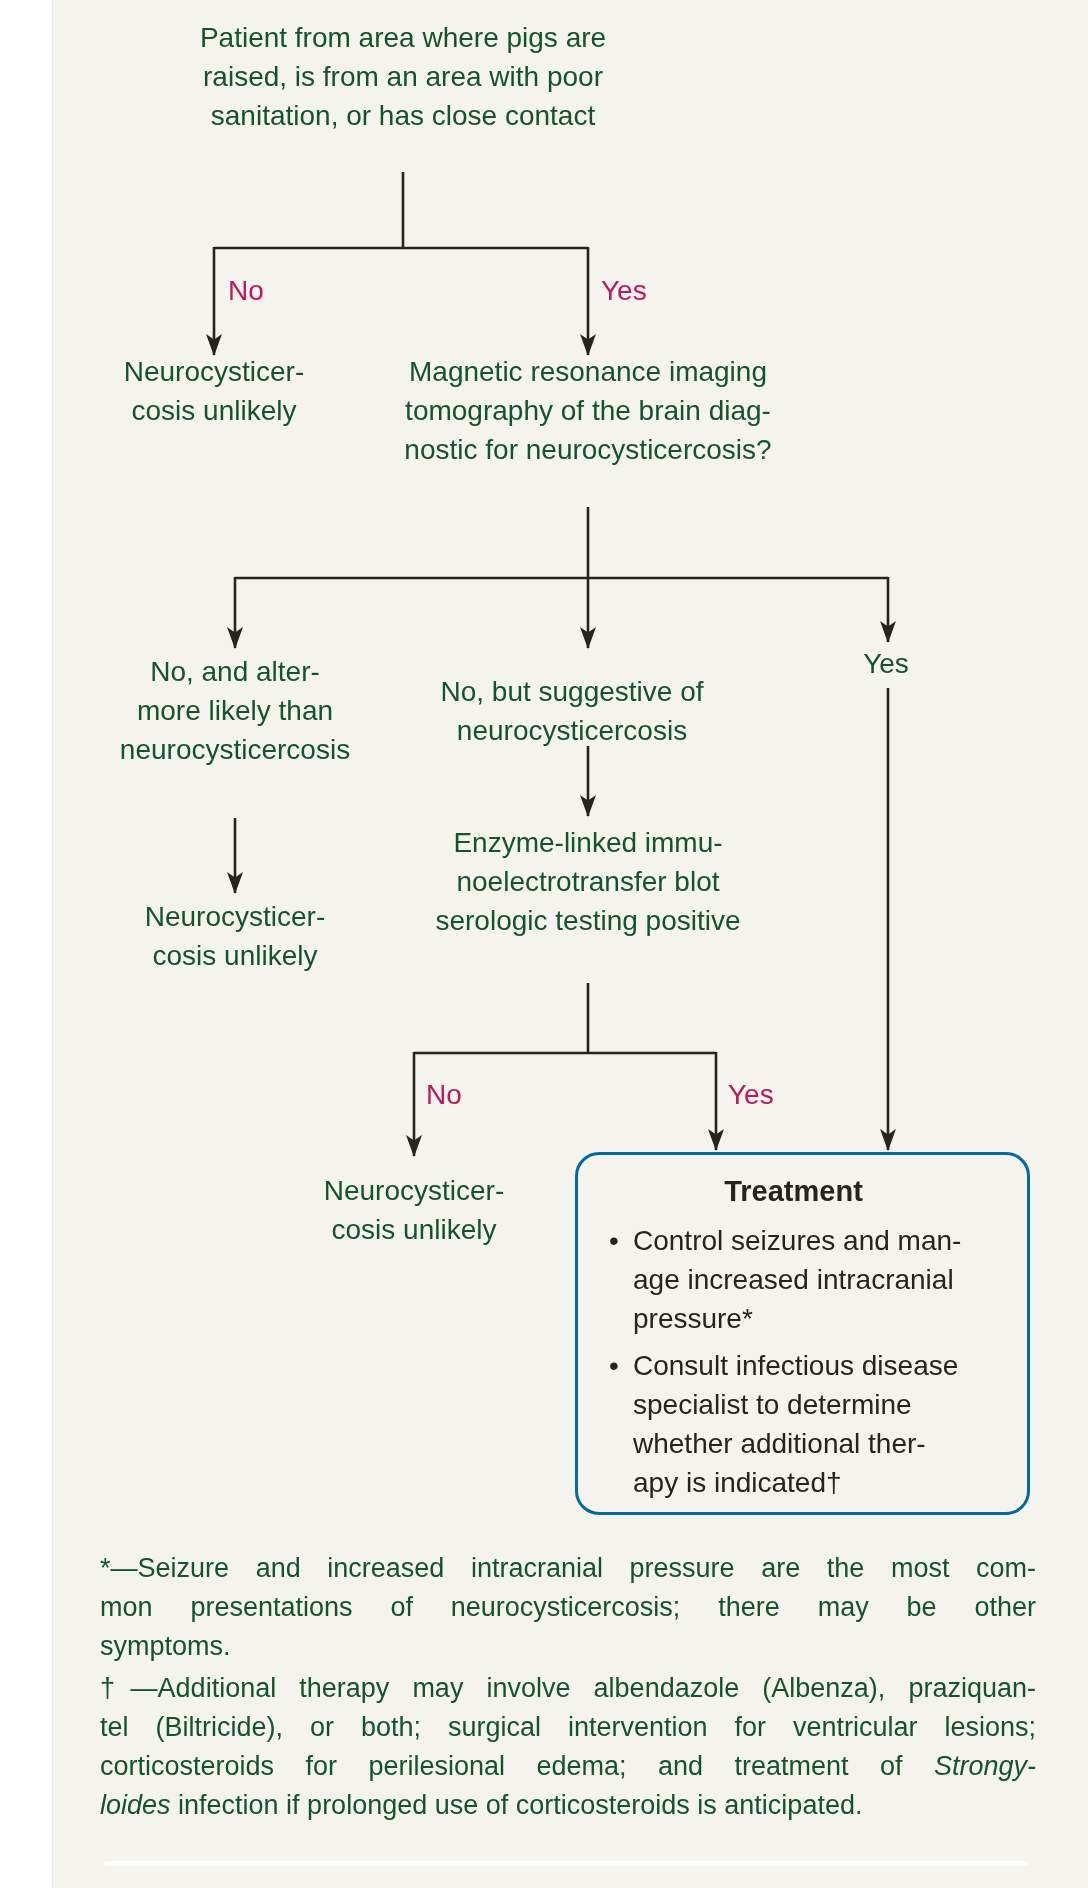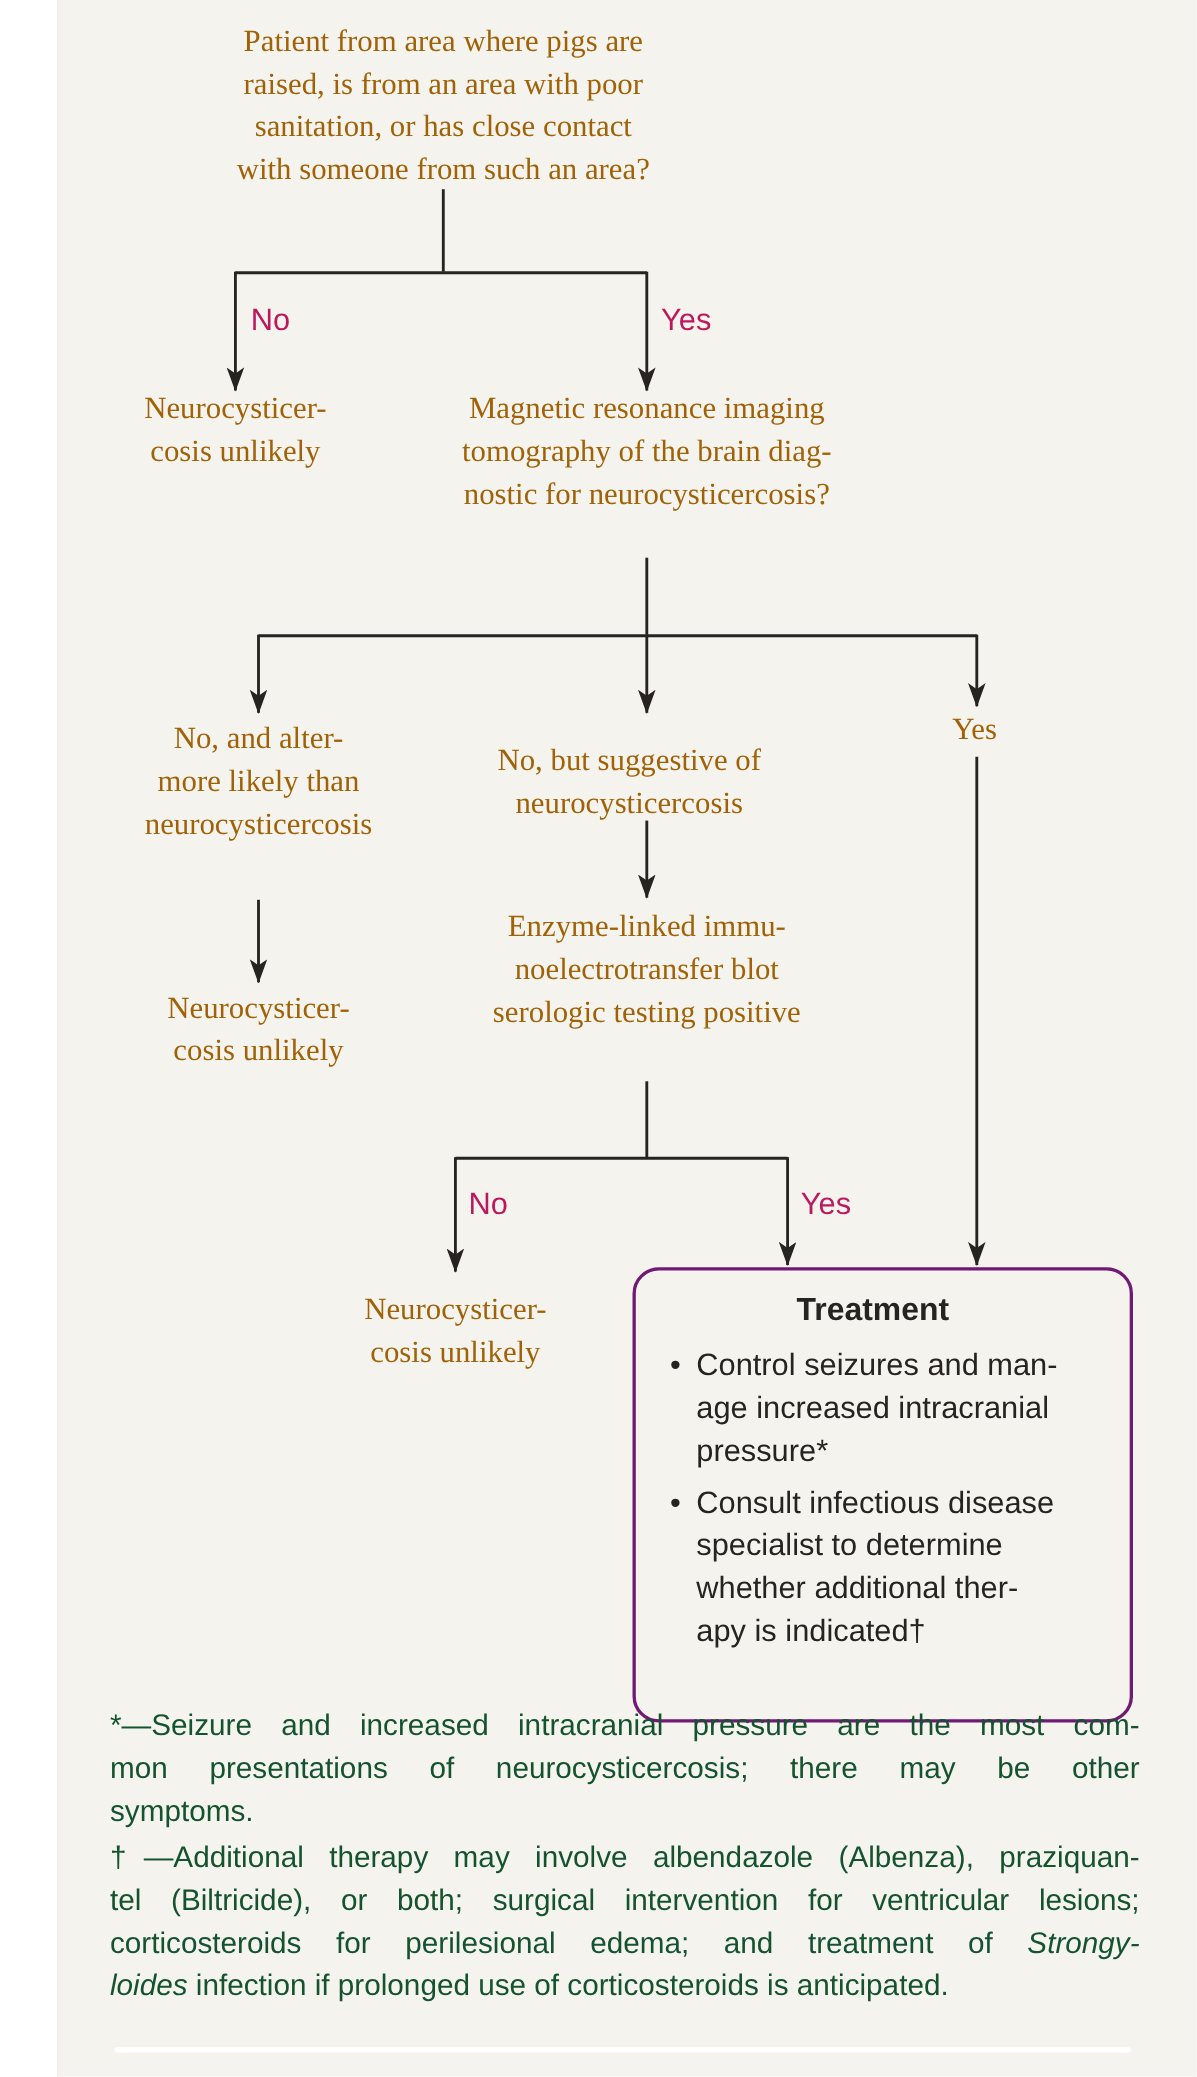--- a/index.html
+++ b/index.html
@@ -1,24 +1,24 @@
 <!DOCTYPE html>
 <html><head>
 <meta charset="utf-8">
 <style>
   html,body{margin:0;padding:0;}
   body{font-family:"Liberation Sans","DejaVu Sans",sans-serif;}
   #canvas{position:relative;width:1088px;height:1888px;background:#ffffff;overflow:hidden;}
   #page{position:absolute;left:52px;top:0;right:0;bottom:0;background:#f5f3ee;border-left:1px solid #eceae3;}
   #wires{position:absolute;left:0;top:0;width:1088px;height:1888px;}
-  .node{position:absolute;color:#a16207;font-size:28px;line-height:39px;text-align:center;font-family:Liberation Serif, serif;}
+  .node{position:absolute;color:#14532d;font-size:28px;line-height:39px;text-align:center;}
   .node .line{white-space:nowrap;}
   .label{position:absolute;color:#be185d;font-size:28px;line-height:39px;white-space:nowrap;}
-  #treatment-box{position:absolute;left:575px;top:1152px;width:455px;height:414px;
-    box-sizing:border-box;border:3px solid #701a75;border-radius:24px;background:#f5f3ee;
+  #treatment-box{position:absolute;left:575px;top:1152px;width:455px;height:363px;
+    box-sizing:border-box;border:3px solid #0369a1;border-radius:24px;background:#f5f3ee;
     padding:16px 18px 10px 0;color:#272320;}
   #treatment-title{font-size:29px;line-height:40px;font-weight:700;text-align:center;color:#272320;}
   .bullets{margin-top:10px;}
   .bullet{display:flex;align-items:flex-start;padding-left:31px;font-size:28px;line-height:39px;color:#272320;}
   .bullet + .bullet{margin-top:8px;}
   .bullet .dot{width:24px;flex:0 0 24px;font-size:28px;line-height:39px;}
   .bullet .btext .line{white-space:nowrap;}
   .footnote{position:absolute;left:100px;width:936px;color:#14532d;font-size:27px;line-height:39px;}
   .footnote .line{text-align:justify;text-align-last:justify;}
   .footnote .line:last-child{text-align-last:left;}
@@ -54,21 +54,20 @@
       <path d="M414 1052 L414 1156" marker-end="url(#arrow)"></path>
       <path d="M716 1052 L716 1150" marker-end="url(#arrow)"></path>
       <path d="M888 688 L888 1150" marker-end="url(#arrow)"></path>
     </g>
   </svg>
 
   <div class="node" style="left:113px;top:18px;width:580px;">
       <div class="line">Patient from area where pigs are</div>
       <div class="line">raised, is from an area with poor</div>
       <div class="line">sanitation, or has close contact</div>
-      <div class="line">with someone from such an area?</div>
     </div>
 
   <div class="label" style="left:228px;top:271px;">No</div>
   <div class="label" style="left:601px;top:271px;">Yes</div>
 
   <div class="node" style="left:74px;top:352px;width:280px;">
       <div class="line">Neurocysticer-</div>
       <div class="line">cosis unlikely</div>
     </div>
   <div class="node" style="left:358px;top:352px;width:460px;">

